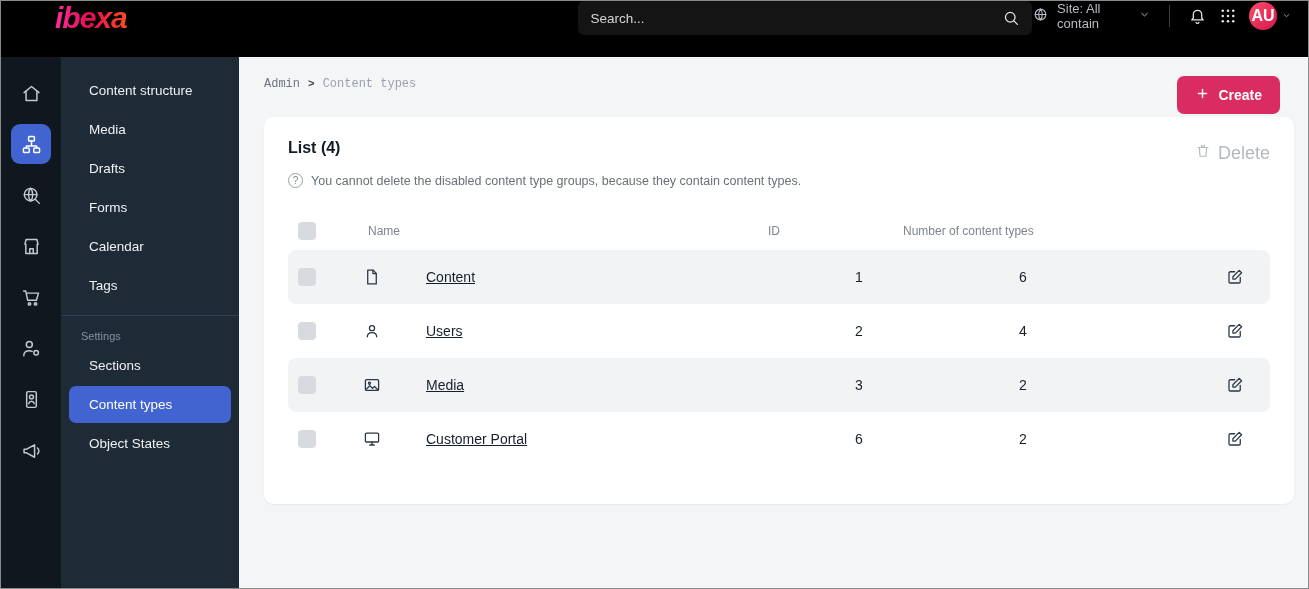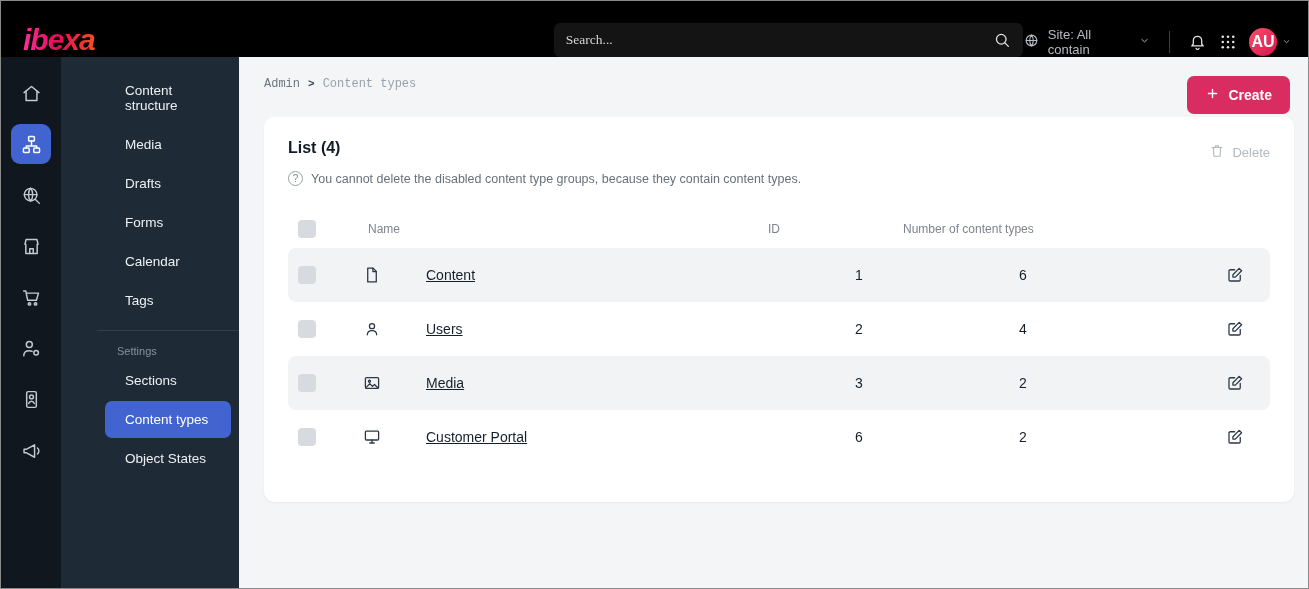--- a/index.html
+++ b/index.html
@@ -1,63 +1,63 @@
 <!DOCTYPE html>
 <html style="--accent: #d92d62; --active: #4264d0;"><head>
 <meta charset="utf-8">
 <style>
   :root{ --accent:#d92d62; --active:#4264d0; }
   *{box-sizing:border-box;margin:0;padding:0;}
   body{font-family:"Liberation Sans",sans-serif;background:#e9e9e9;}
   .app{width:1309px;height:589px;border:1px solid #8a8a8a;background:#fff;display:flex;flex-direction:column;overflow:hidden;}
 
   
-  .topbar{flex:0 0 56px;background:#000;display:flex;align-items:flex-end;padding-right:16px;}
+  .topbar{flex:0 0 56px;background:#000;display:flex;align-items:flex-start;padding-right:16px;padding-left:32px;}
   .logo-wrap{width:238px;padding-left:22px;display:flex;align-items:center;}
   .logo{font-size:30px;font-weight:bold;font-style:italic;letter-spacing:-1px;
         background:linear-gradient(90deg,#ff2d9c,#e60b54,#ff4d1f);
         -webkit-background-clip:text;background-clip:text;color:transparent;cursor:pointer;}
   .search{margin-left:320px;width:480px;height:34px;background:#141414;border-radius:6px;
           display:flex;align-items:center;padding:0 12px;}
-  .search input{flex:1;background:transparent;border:none;outline:none;color:#e8e8e8;font-size:13.5px;font-family:Liberation Serif, serif;}
+  .search input{flex:1;background:transparent;border:none;outline:none;color:#e8e8e8;font-size:13.5px;font-family:Liberation Sans, sans-serif;}
   .search input::placeholder{color:#d4d6d8;}
   .top-right{margin-left:auto;display:flex;align-items:center;gap:12px;}
   .site-ctx{display:flex;align-items:center;gap:8px;font-size:13px;color:#b6bcc2;cursor:pointer;}
   .vdiv{width:1px;height:22px;background:#3a3f44;margin:0 6px;}
   .iconbtn{background:none;border:none;color:#e3e6e9;cursor:pointer;display:flex;align-items:center;}
   .avatar-wrap{display:flex;align-items:center;gap:4px;cursor:pointer;color:#9aa0a6;}
   .avatar{width:28px;height:28px;border-radius:50%;background:linear-gradient(135deg,#ff4d6b,#d4164e);
           color:#fff;font-size:16px;font-weight:bold;display:flex;align-items:center;justify-content:center;}
 
   
   .body-row{flex:1;display:flex;min-height:0;}
   .rail{flex:0 0 60px;background:#10171e;display:flex;flex-direction:column;align-items:center;padding-top:16px;gap:11px;}
   .rail-btn{width:40px;height:40px;border:none;background:transparent;border-radius:9px;color:#c2c9d0;
             display:flex;align-items:center;justify-content:center;cursor:pointer;}
   .rail-btn.active{background:var(--active);color:#fff;}
-  .sidebar{flex:0 0 178px;background:#1e2a36;padding-top:14px;display:flex;flex-direction:column;padding-left:36px;}
+  .sidebar{flex:0 0 178px;background:#1e2a36;padding-top:14px;display:flex;flex-direction:column;}
   .side-item{padding:11px 20px;font-size:13.5px;color:#eef1f3;cursor:pointer;border-radius:7px;margin:1px 8px;}
   .side-item.active{background:var(--active);color:#fff;}
   .side-divider{height:1px;background:#32404d;margin:10px 0 8px;}
   .side-label{padding:6px 20px 4px;font-size:11px;color:#8593a0;}
 
   
   .main{flex:1;background:#f4f5f7;padding:20px 14px 14px 25px;position:relative;overflow:hidden;}
   .breadcrumb{display:flex;align-items:center;gap:8px;font-size:12px;font-family:Liberation Mono, monospace;}
   .bc-root{color:#6f7680;cursor:pointer;}
   .bc-sep{color:#3a434d;font-weight:bold;font-size:11px;}
   .bc-current{color:#9aa1a9;}
-  .create-btn{position:absolute;top:19px;right:18px;height:38px;padding:0 18px;border:none;border-radius:7px;
+  .create-btn{position:absolute;top:19px;right:28px;height:38px;padding:0 18px;border:none;border-radius:7px;
               background:var(--accent);color:#fff;font-size:14px;font-weight:bold;display:flex;align-items:center;gap:8px;
               cursor:pointer;font-family:inherit;}
   .page-title{margin-top:26px;font-size:25px;font-weight:800;color:#101c28;letter-spacing:.2px;}
   .card{margin-top:26px;background:#fff;border-radius:10px;padding:22px 24px 38px;box-shadow:0 1px 2px rgba(20,30,40,.06);}
   .card-head{display:flex;align-items:flex-start;justify-content:space-between;}
   .list-title{font-size:16px;font-weight:bold;color:#121c27;}
-  .delete-btn{display:flex;align-items:center;gap:7px;border:none;background:none;color:#b3b9c0;font-size:13px;
+  .delete-btn{display:flex;align-items:center;gap:7px;border:none;background:none;color:#b3b9c0;font-size:18px;
               cursor:default;font-family:inherit;padding-top:4px;}
   .help-row{margin-top:9px;display:flex;align-items:center;gap:8px;color:#68707a;font-size:12.5px;}
   .help-ic{width:15px;height:15px;border:1px solid #99a0a8;border-radius:50%;color:#818890;font-size:10px;
            display:flex;align-items:center;justify-content:center;flex:0 0 15px;}
 
   .table{margin-top:24px;}
   .thead,.trow{display:grid;grid-template-columns:46px 34px 400px 135px 1fr 44px;align-items:center;}
   .thead{height:38px;font-size:12px;color:#7d848e;}
   .tbody .trow{height:54px;border-radius:8px;gap:29px;}
   .tbody .trow:nth-child(odd){background:#f2f3f5;}

